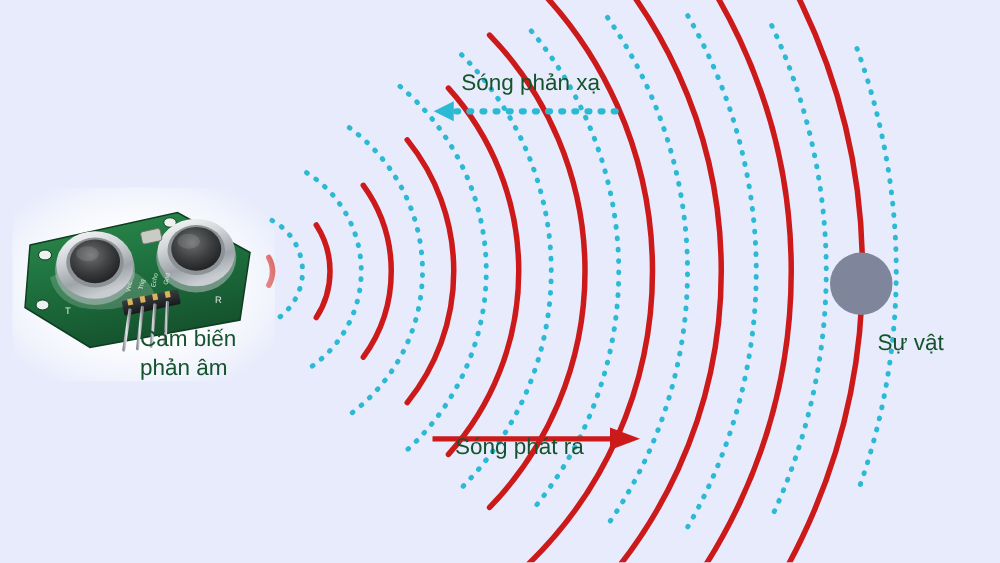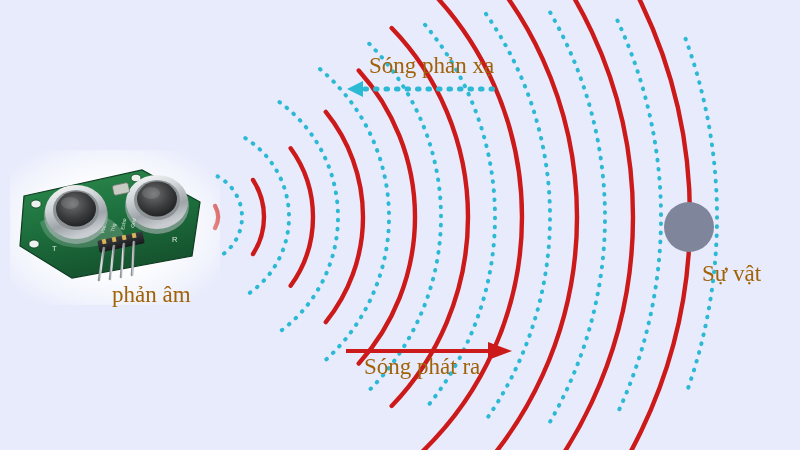--- a/index.html
+++ b/index.html
@@ -37,33 +37,32 @@
   }
   #sensor {
     position: absolute;
     left: 14px;
     top: 160px;
     width: 190px;
     height: 125px;
   }
   .label {
     position: absolute;
-    color: #a16207;
-    font-size: 23px;
+    color: #14532d;
+    font-size: 18px;
     line-height: 22px;
     white-space: nowrap;
-    font-family: Liberation Serif, serif;
   }
   #label-reflected {
     left: 369px;
     top: 55px;
   }
   #label-emitted {
     left: 364px;
-    top: 356px;
+    top: 346px;
   }
   #label-sensor {
     left: 112px;
     top: 260px;
     line-height: 23px;
     white-space: normal;
     width: 92px;
   }
   #label-object {
     left: 702px;
@@ -222,19 +221,19 @@
     <path d="M170 11 L146 2 L146 20 Z" fill="#cc1a1a"></path>
   </svg>
 
   <div id="object-dot"></div>
 
   <div class="label" id="label-reflected">Sóng phản xạ</div>
 
   <div class="label" id="label-emitted">Sóng phát ra</div>
 
   <div class="label" id="label-sensor">
-    <br>
+    <span>Cảm biến</span><br>
     <span>phản âm</span>
   </div>
 
   <div class="label" id="label-object">Sự vật</div>
 
 </div>
 
 </body></html>

